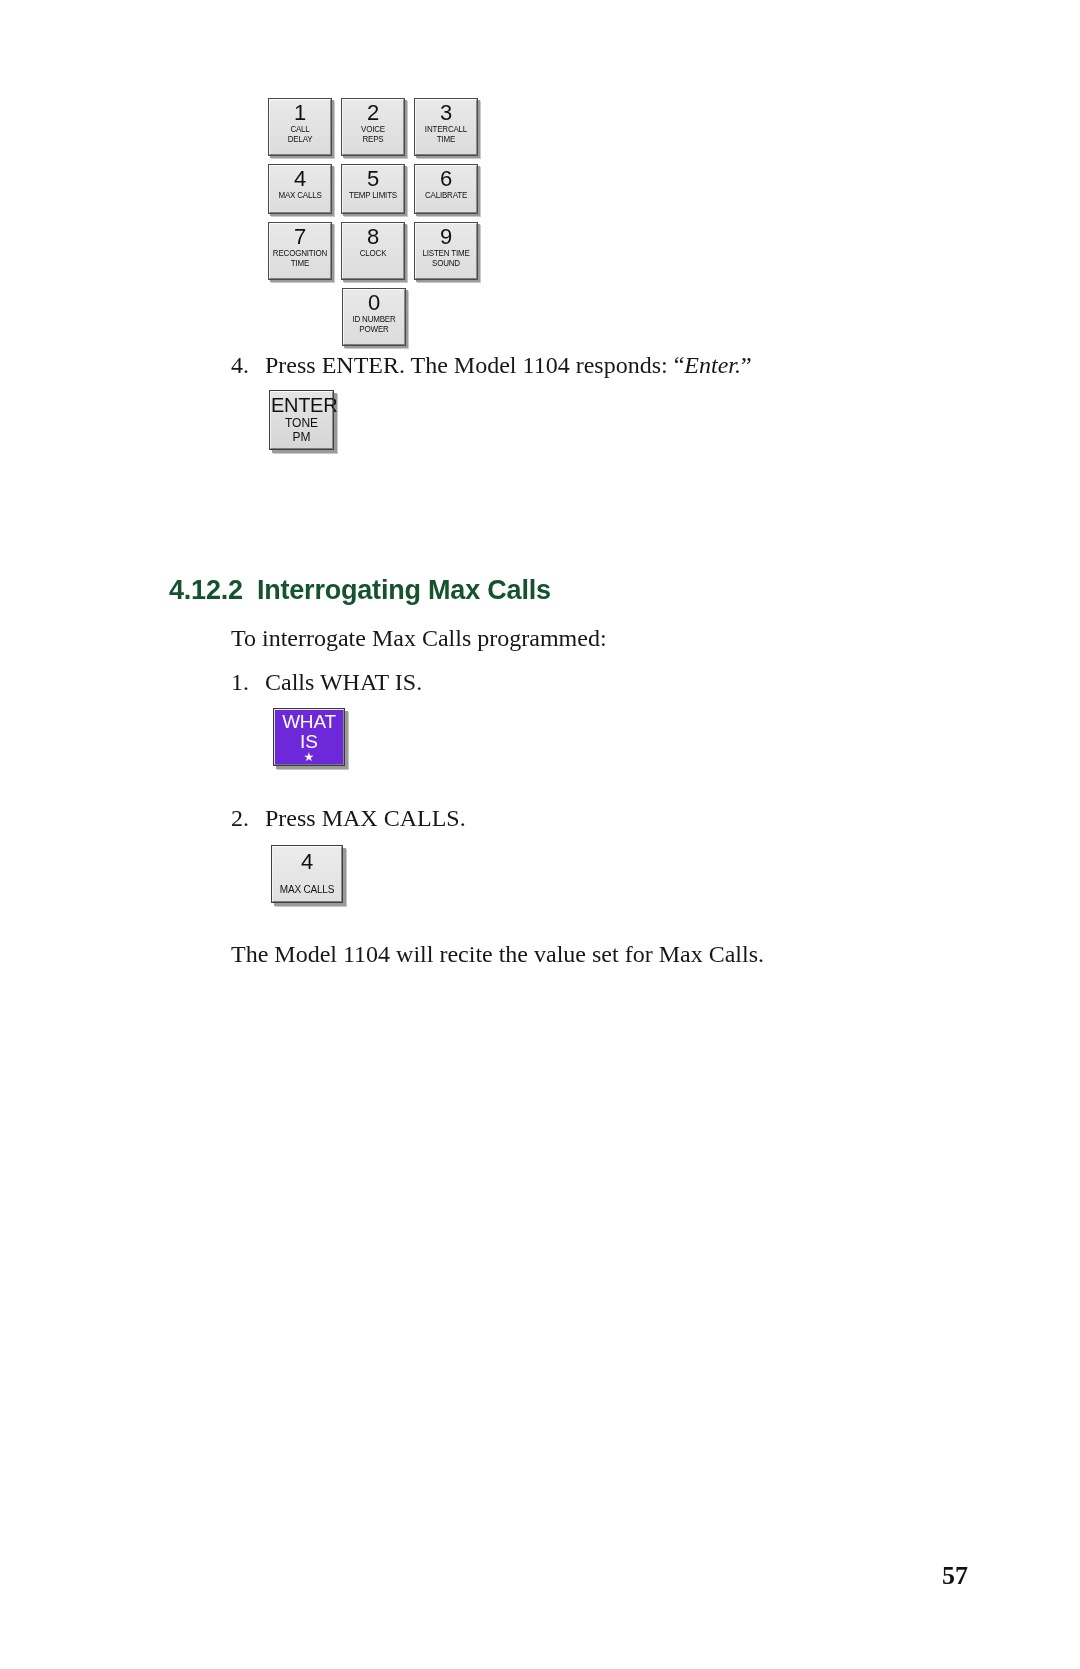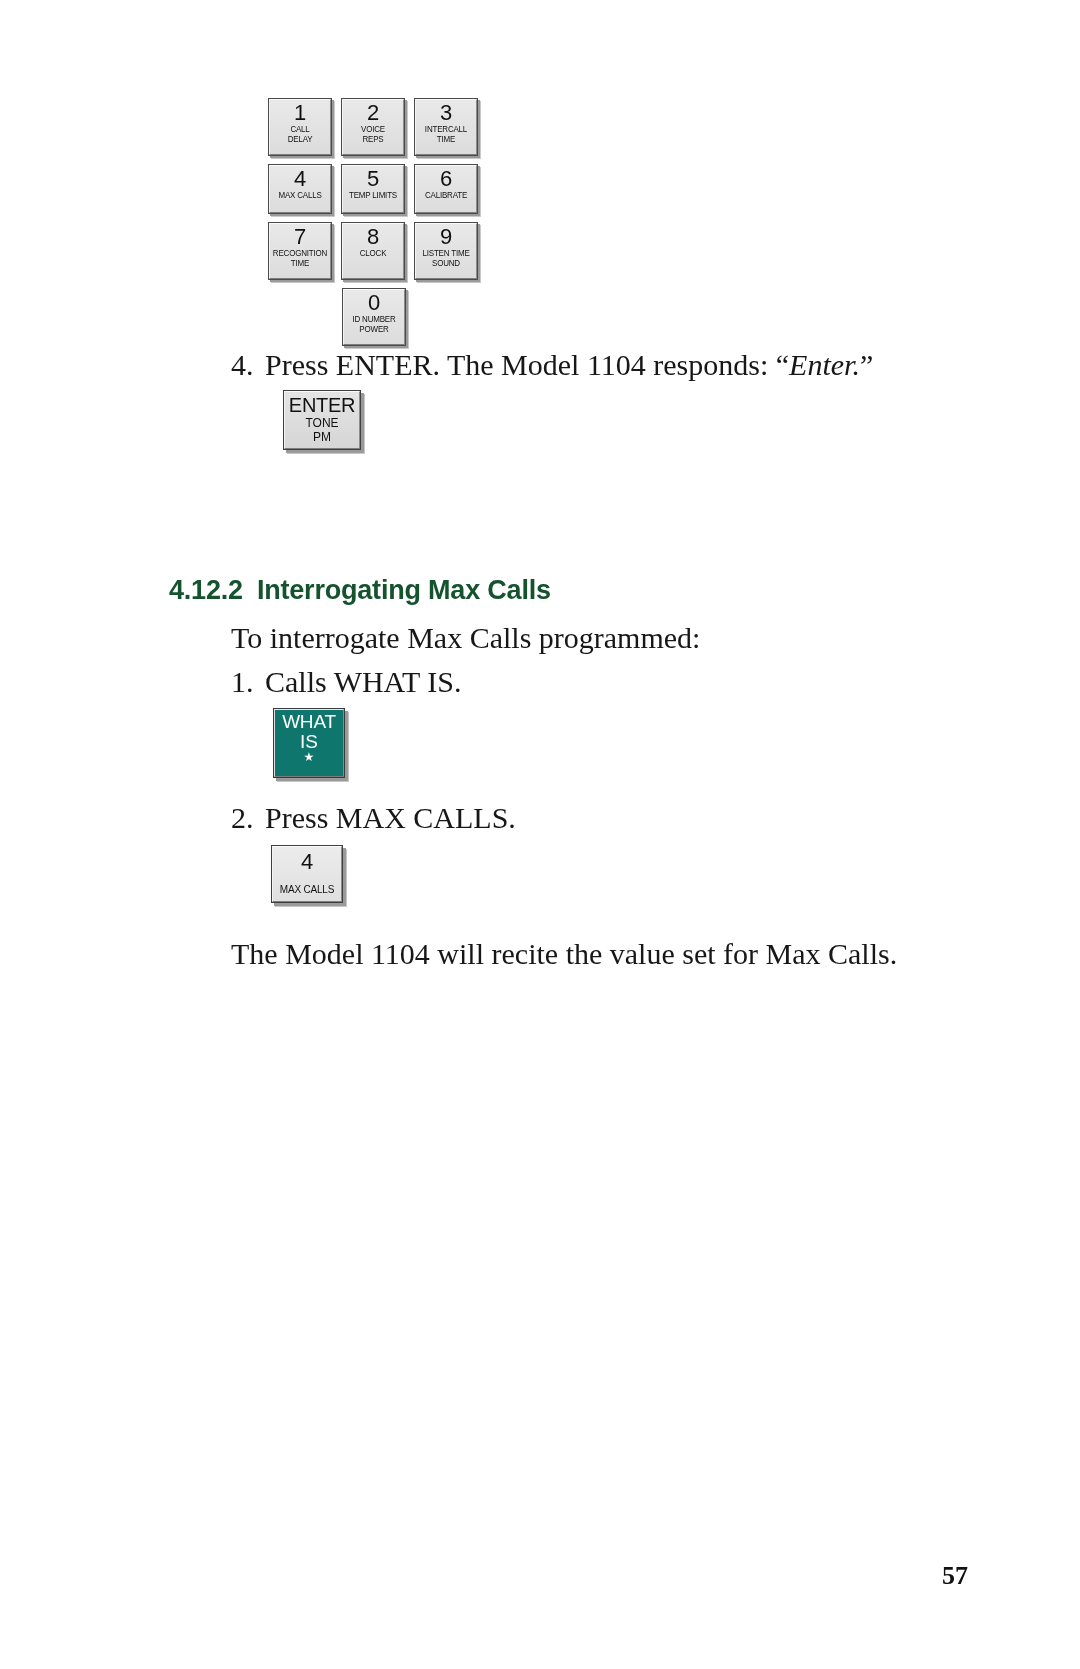--- a/index.html
+++ b/index.html
@@ -85,23 +85,23 @@
     letter-spacing: -0.2px;
     white-space: nowrap;
     transform: scaleX(0.94);
   }
   .key.k3 { height: 58px; }
   .key.k2 { height: 50px; }
 
   
   .enter-key {
     position: absolute;
-    left: 283px;
+    left: 269px;
     top: 390px;
-    width: 78px;
+    width: 65px;
     height: 60px;
     box-sizing: border-box;
     background: linear-gradient(#e4e4e4, #d6d6d6);
     border-top: 2px solid #fbfbfb;
     border-left: 2px solid #f3f3f3;
     border-right: 2px solid #8d8d8d;
     border-bottom: 2px solid #7d7d7d;
     box-shadow: 3px 3px 0 0 #9a9a9a, 4px 4px 0 0 #c9c9c9;
     outline: 1px solid #3f3f3f;
     outline-offset: -1px;
@@ -122,23 +122,23 @@
     line-height: 14px;
     letter-spacing: 0px;
   }
 
   
   .whatis-key {
     position: absolute;
     left: 273px;
     top: 708px;
     width: 72px;
-    height: 70px;
+    height: 58px;
     box-sizing: border-box;
-    background: #0f766e;
+    background: #6d28d9;
     border-top: 2px solid #e8e8e8;
     border-left: 2px solid #dcdcdc;
     border-right: 2px solid #8a8a8a;
     border-bottom: 2px solid #7a7a7a;
     box-shadow: 3px 3px 0 0 #9a9a9a, 4px 4px 0 0 #c6c6c6;
     outline: 1px solid #3a3a3a;
     outline-offset: -1px;
     text-align: center;
     padding-top: 1px;
     font-family: "Liberation Sans", sans-serif;
@@ -194,21 +194,21 @@
     display: block;
     font-size: 10px;
     line-height: 11px;
     letter-spacing: -0.2px;
   }
 
   
   .body-text {
     position: absolute;
     font-family: "Liberation Serif", serif;
-    font-size: 30px;
+    font-size: 24px;
     line-height: 30px;
     color: #171717;
     white-space: nowrap;
   }
   .step-num {
     display: inline-block;
     width: 34px;
   }
   .quoted-italic {
     font-style: italic;

